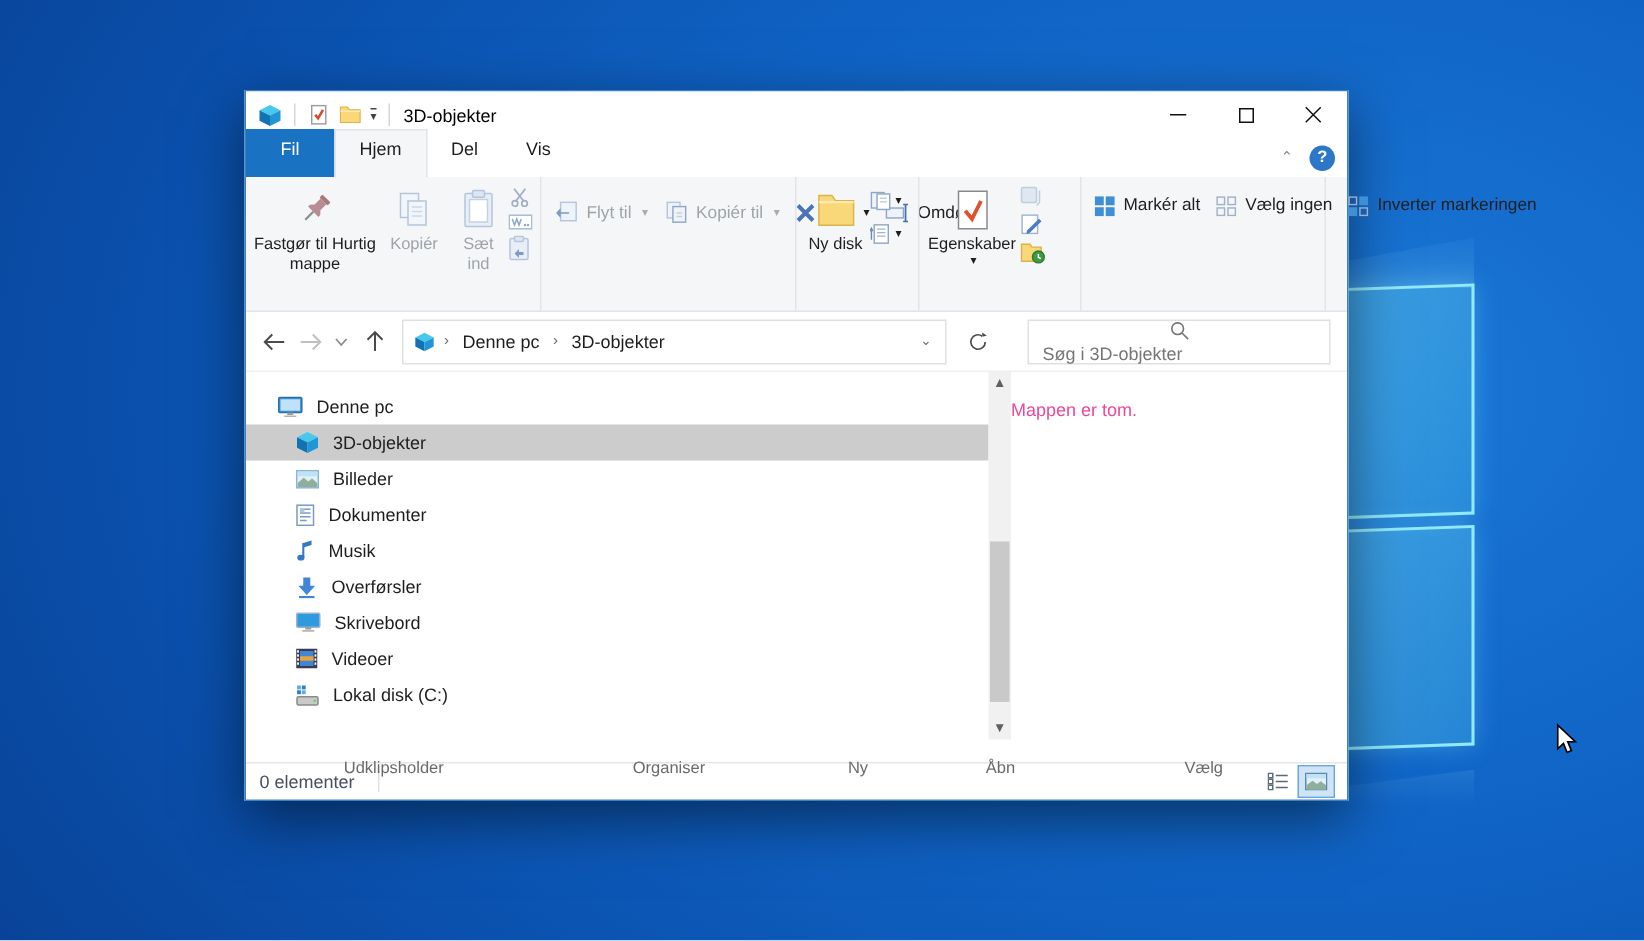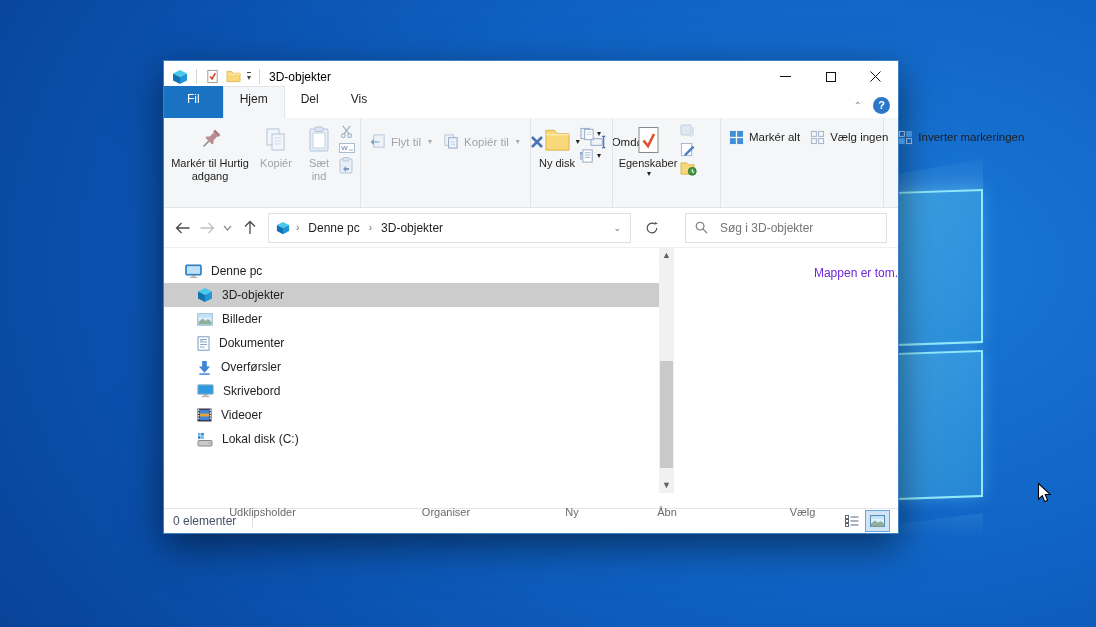--- a/index.html
+++ b/index.html
@@ -61,34 +61,34 @@
   .dd::before { content:"▾"; }
   .dis .dd, .dd.gray { color:#a8adb4; }
   
   .addrrow { height:40px; flex:0 0 auto; background:#fff; display:flex; align-items:center; padding:0 11px; gap:8px; border-bottom:1px solid #f0f0f0; }
   .navbtn { display:flex; align-items:center; justify-content:center; }
   .addrbox { width:363px; height:30px; border:1px solid #e0e0e0; display:flex; align-items:center; padding:0 7px; gap:3px; }
   .crumb { padding:0 3px; white-space:nowrap; }
   .crumbsep { color:#6d6d6d; font-size:10px; padding:0 3px; }
   .addr-dd { margin-left:auto; color:#6d6d6d; font-size:9px; padding-right:2px; }
   .addr-dd::before { content:"⌄"; }
-  .searchbox { margin-left:auto; width:202px; height:30px; border:1px solid #e0e0e0; display:flex; align-items:center; padding:0 9px; gap:12px; }
+  .searchbox { margin-left:auto; width:202px; height:30px; border:1px solid #e0e0e0; display:flex; align-items:center; padding:0 9px; gap:2px;flex-direction:column; }
   .searchbox input { border:none; outline:none; width:100%; font-size:12px; font-family:inherit; color:#1e1e1e; background:transparent; }
   .searchbox input::placeholder { color:#767676; opacity:1; }
   
   .main { flex:1; min-height:0; display:flex; }
   .sidebar { width:495px; padding-top:3px; }
   .srow { height:24px; display:flex; align-items:center; gap:9px; padding-left:33px; }
   .srow.root { padding-left:21px; }
   .srow.sel { background:#cccccc; }
   .sgap { height:8px; }
   .sscroll { width:15px; background:#f1f1f1; position:relative; display:flex; flex-direction:column; align-items:center; justify-content:space-between; padding:3px 0; color:#606060; }
   .sthumb { position:absolute; left:1px; right:1px; top:113px; height:107px; background:#c9c9c9; }
   .schev { font-size:9px; line-height:1; }
-  .rightpane { flex:1; padding-top:18px; text-align:right; color:#6d28d9; }
+  .rightpane { flex:1; padding-top:18px; text-align:left; color:#ec4899; }
   
   .statusbar { height:25px; flex:0 0 auto; border-top:1px solid #e6e6e6; display:flex; align-items:center; padding:0 9px; color:#444f63;margin-top:15px; }
   .ssep { width:1px; height:14px; background:#e0e0e0; margin-left:16px; }
   .viewtoggles { margin-left:auto; display:flex; gap:3px; }
   .vbtn { width:23px; height:20px; display:flex; align-items:center; justify-content:center; }
   .vbtn.sel { background:#cfe5f7; outline:1px solid #66a7e0; }
   svg { display:block; }
 </style>
 </head>
 <body>
@@ -164,21 +164,21 @@
       <div class="bigbtn" style="width:86px">
         <span class="bicon">
           <svg width="26" height="26" viewBox="0 0 24 24">
               <g transform="rotate(45 12 12)">
                 <rect x="8.5" y="2" width="7" height="2.6" rx="0.6" fill="#a8797f"></rect>
                 <path d="M9.5 4.6 h5 v5.2 l2 2.1 v1.6 H7.5 v-1.6 l2-2.1 z" fill="#b98b92"></path>
                 <path d="M12 13.5 v7" stroke="#8e8e8e" stroke-width="1.4"></path>
               </g>
             </svg>
         </span>
-        <span>Markér til Hurtig adgang</span>
+        <span>Fastgør til Hurtig mappe</span>
       </div>
       <div class="bigbtn dis" style="width:46px">
         <span class="bicon">
           <svg width="24" height="26" viewBox="0 0 24 26">
               <rect x="3" y="2" width="12" height="16" fill="#f2f6fb" stroke="#b4c5dc"></rect>
               <rect x="8" y="7" width="12" height="16" fill="#f2f6fb" stroke="#b4c5dc"></rect>
               <path d="M10.5 11 h7 M10.5 14 h7 M10.5 17 h7" stroke="#cdd9e8"></path>
             </svg>
         </span>
         <span>Kopiér</span>
@@ -471,20 +471,30 @@
           <svg width="13" height="15" viewBox="0 0 13 15">
               <rect x="1" y="0.8" width="11" height="13.4" fill="#fff" stroke="#7a9cc0"></rect>
               <path d="M3 3.5 h7 M3 6 h7 M3 8.5 h7 M3 11 h4.5" stroke="#7a9cc0" stroke-width="0.9"></path>
               <path d="M3 3.5 h3 v2 h-3z" fill="#aacbe8"></path>
             </svg>
         </span>
         <span>Dokumenter</span>
       </div>
       <div class="srow">
         <span>
+          <svg width="13" height="15" viewBox="0 0 13 15">
+              <path d="M5.2 2 l5.5-1.6 v3 L5.2 5z" fill="#3578c8"></path>
+              <path d="M5.2 2 v9.5" stroke="#3578c8" stroke-width="1.4"></path>
+              <ellipse cx="3.6" cy="11.8" rx="2.4" ry="1.9" fill="#3578c8"></ellipse>
+            </svg>
+        </span>
+        <span>Musik</span>
+      </div>
+      <div class="srow">
+        <span>
           <svg width="15" height="15" viewBox="0 0 16 16">
               <polygon points="5.5,1 10.5,1 10.5,7 14,7 8,13.5 2,7 5.5,7" fill="#3f86d6"></polygon>
               <path d="M2.5 15 h11" stroke="#3f86d6" stroke-width="1.6"></path>
             </svg>
         </span>
         <span>Overførsler</span>
       </div>
       <div class="srow">
         <span>
           <svg width="17" height="14" viewBox="0 0 17 14">

